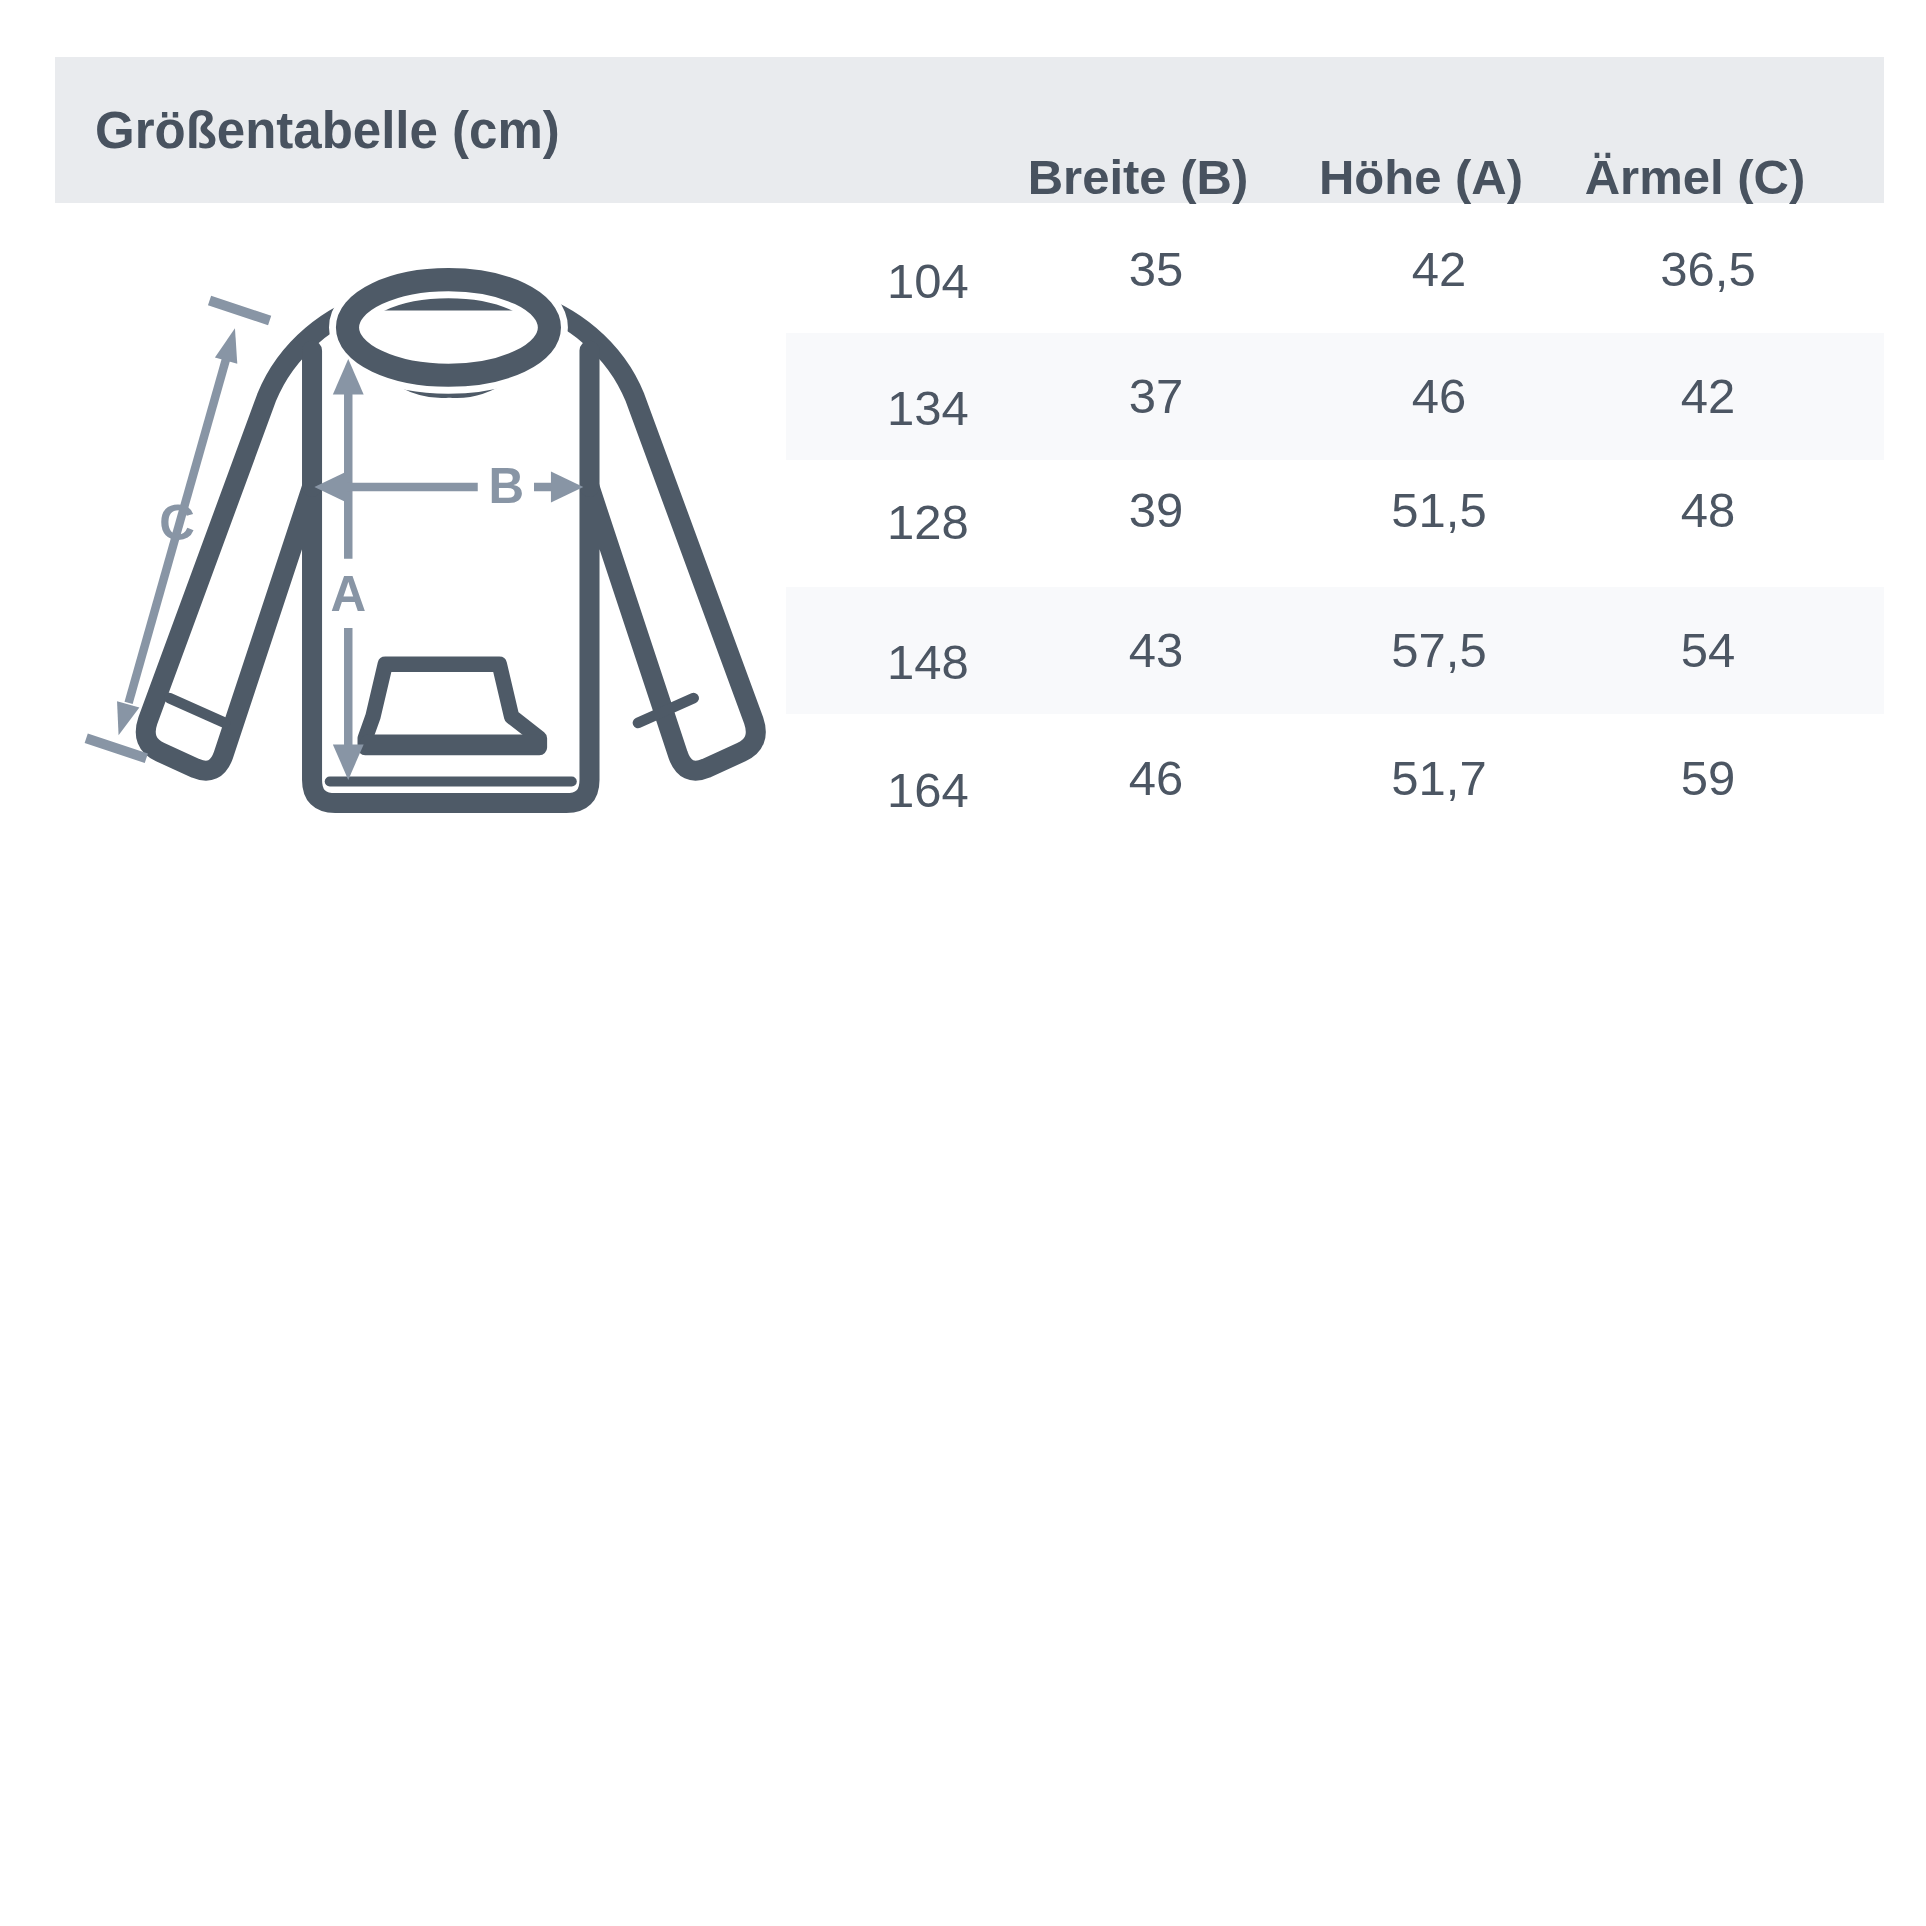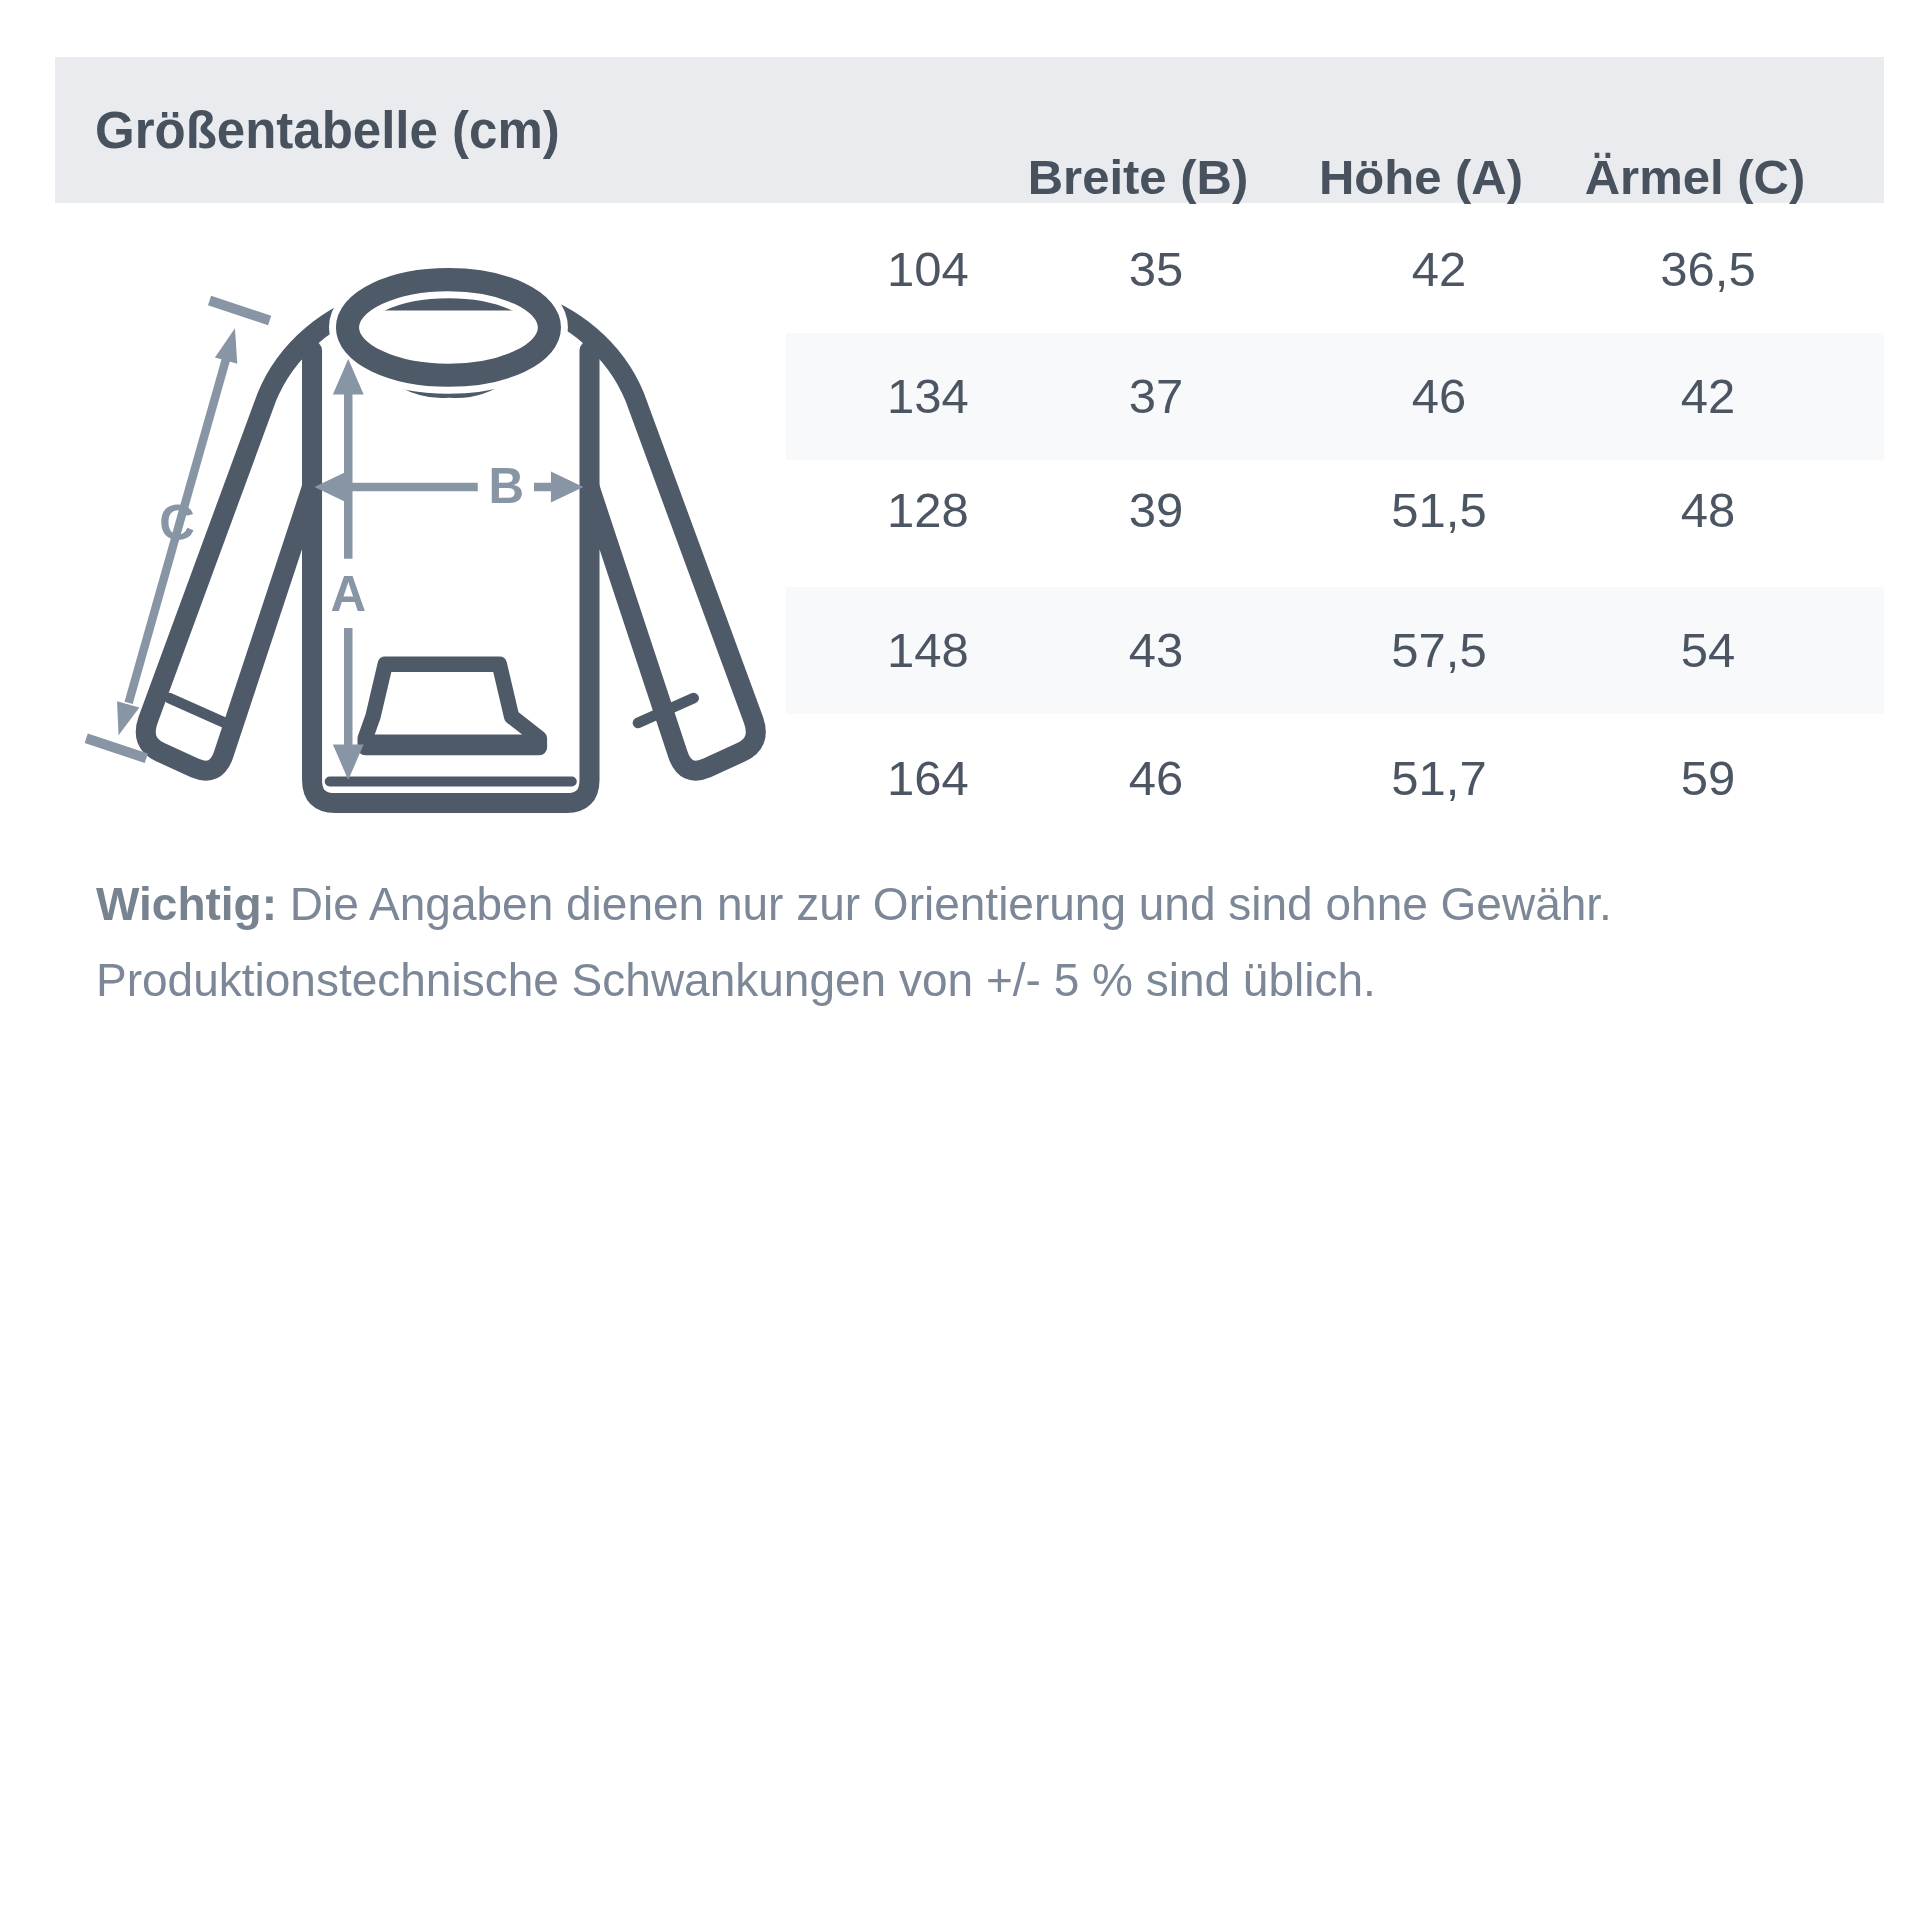--- a/index.html
+++ b/index.html
@@ -40,21 +40,21 @@
   .row-0{top:0;}
   .row-1{top:127px;}
   .row-2{top:241px;}
   .row-3{top:381px;}
   .row-4{top:509px;}
   .cell{
     position:absolute;top:0;height:127px;line-height:127px;
     transform:translateX(-50%);
     font-size:49px;color:#4c5663;white-space:nowrap;
   }
-  .cell-size{left:928px;}
+  .cell-size{left:928px;margin-top:12px;}
   .cell-breite{left:1156px;}
   .cell-hoehe{left:1439px;}
   .cell-aermel{left:1708px;}
 
   
   .diagram{position:absolute;left:46px;top:208px;width:771px;height:632px;}
 
   
   .note{
     position:absolute;left:96px;top:866px;width:1772px;
@@ -163,19 +163,15 @@
 
     <div class="size-row row-4">
       <span class="cell cell-size">164</span>
       <span class="cell cell-breite">46</span>
       <span class="cell cell-hoehe">51,7</span>
       <span class="cell cell-aermel">59</span>
     </div>
 
   </div>
 
-  <div class="note">
-    <b>Wichtig:</b><span> Die Angaben dienen nur zur Orientierung und sind ohne Gewähr.</span><br>
-    <span>Produktionstechnische Schwankungen von +/- 5 % sind üblich.</span>
-  </div>
 
 </div>
 
 
 </body></html>

